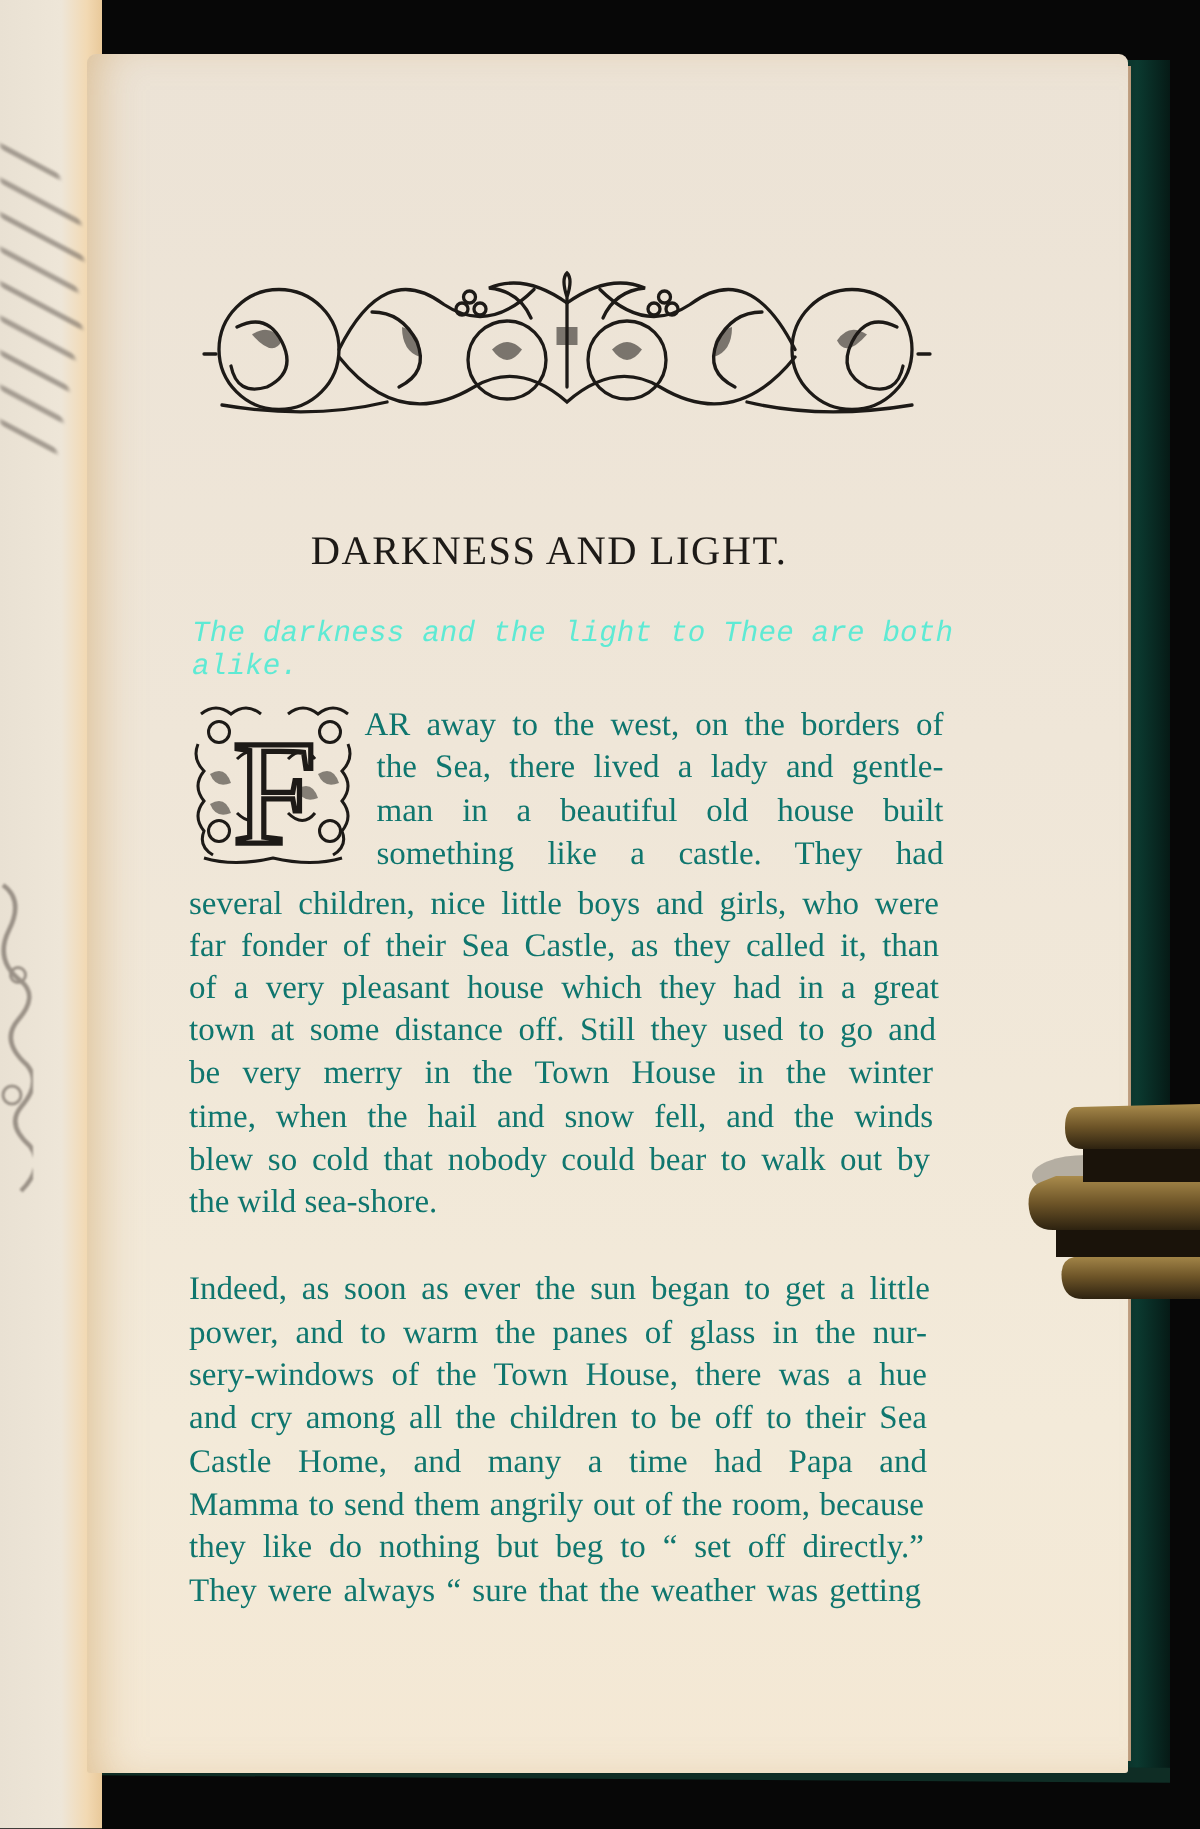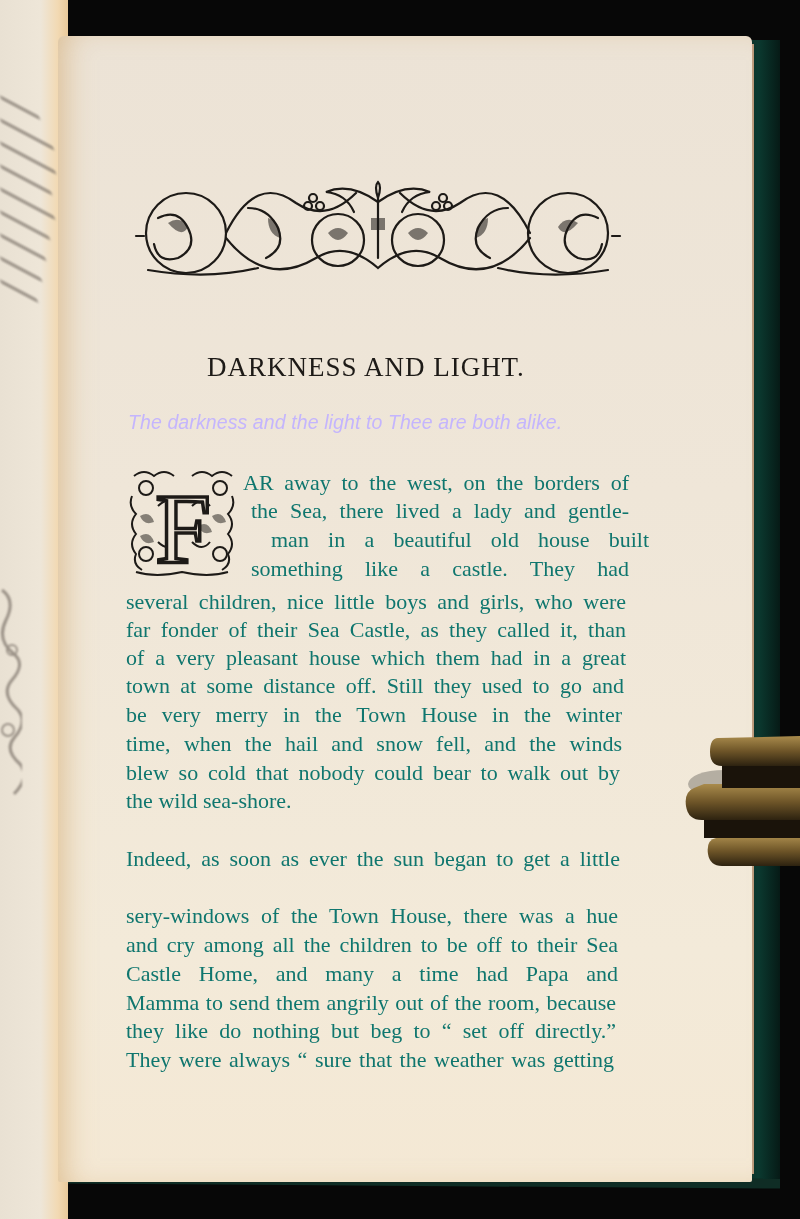--- a/index.html
+++ b/index.html
@@ -49,22 +49,22 @@
     position: absolute; left: 128px; top: 178px; width: 500px; height: 104px;
   }
   .title {
     position: absolute; left: 0; top: 352px; width: 800px; text-align: center;
     margin-left: -34px;
     font-family: "Liberation Serif", serif; font-size: 27px; letter-spacing: 1px;
     color: #1d1a17;
   }
   .epigraph {
     position: absolute; left: 128px; top: 411px; width: 520px;
-    font-family: Liberation Sans, sans-serif; font-style: italic; font-size: 19.5px;
-    color: #c4b5fd; letter-spacing: 0.1px;
+    font-family: Liberation Mono, monospace; font-style: italic; font-size: 19.5px;
+    color: #5eead4; letter-spacing: 0.1px;
   }
   .dropcap {
     position: absolute; left: 128px; top: 466px; width: 110px; height: 112px;
   }
   .text {
     position: absolute; font-family: "Liberation Serif", serif; color: #0f766e;
     font-size: 22px; white-space: nowrap;
   }
   .line { position: absolute; left: 0; text-align: justify; text-align-last: justify; }
 </style>
@@ -158,32 +158,33 @@
         <path d="M70 60 q10 -6 14 6 q-10 4 -14 -6z"></path>
           <path d="M12 70 q10 -6 14 6 q-10 4 -14 -6z"></path>
       </g>
       <text x="55" y="96" text-anchor="middle" font-family="Liberation Serif, serif" font-size="100" fill="#efe6d8" stroke="#1d1a17" stroke-width="3.5">F</text>
     </svg>
   </div>
 
   <div class="text" style="left:0;top:0;width:800px;height:1219px;">
     <div class="line" style="left:243px;top:470px;width:386px;">AR away to the west, on the borders of</div>
     <div class="line" style="left:251px;top:498px;width:378px;">the Sea, there lived a lady and gentle-</div>
-    <div class="line" style="left:251px;top:527px;width:378px;margin-left:20px;">man in a beautiful old house built</div>
+    <div class="line" style="left:251px;top:527px;width:378px;">man in a beautiful old house built</div>
     <div class="line" style="left:251px;top:556px;width:378px;">something like a castle.  They had</div>
     <div class="line" style="left:126px;top:589px;width:500px;">several children, nice little boys and girls, who were</div>
     <div class="line" style="left:126px;top:617px;width:500px;">far fonder of their Sea Castle, as they called it, than</div>
-    <div class="line" style="left:126px;top:645px;width:500px;">of a very pleasant house which them had in a great</div>
+    <div class="line" style="left:126px;top:645px;width:500px;">of a very pleasant house which they had in a great</div>
     <div class="line" style="left:126px;top:673px;width:498px;">town at some distance off.  Still they used to go and</div>
     <div class="line" style="left:126px;top:731px;width:496px;">time, when the hail and snow fell, and the winds</div>
     <div class="line" style="left:126px;top:702px;width:496px;">be very merry in the Town House in the winter</div>
     <div class="line" style="left:126px;top:760px;width:494px;">blew so cold that nobody could bear to walk out by</div>
     <div class="line" style="left:126px;top:788px;text-align:left;text-align-last:left;">the wild sea-shore.</div>
 
     <div class="line" style="left:126px;top:846px;width:494px;">Indeed, as soon as ever the sun began to get a little</div>
+    <div class="line" style="left:126px;top:875px;width:492px;">power, and to warm the panes of glass in the nur-</div>
     <div class="line" style="left:126px;top:903px;width:492px;">sery-windows of the Town House, there was a hue</div>
     <div class="line" style="left:126px;top:932px;width:492px;">and cry among all the children to be off to their Sea</div>
     <div class="line" style="left:126px;top:961px;width:492px;">Castle Home, and many a time had Papa and</div>
     <div class="line" style="left:126px;top:990px;width:490px;">Mamma to send them angrily out of the room, because</div>
     <div class="line" style="left:126px;top:1018px;width:490px;">they like do nothing but beg to “ set off directly.”</div>
     <div class="line" style="left:126px;top:1047px;width:488px;">They were always “ sure that the weather was getting</div>
   </div>
 
   <svg class="hand" viewBox="0 0 116 170">
     <defs>

